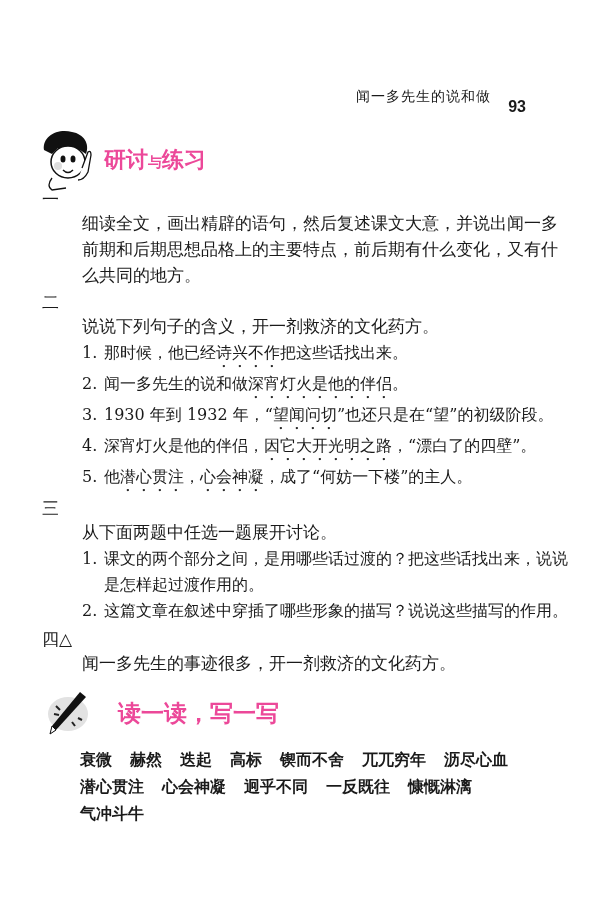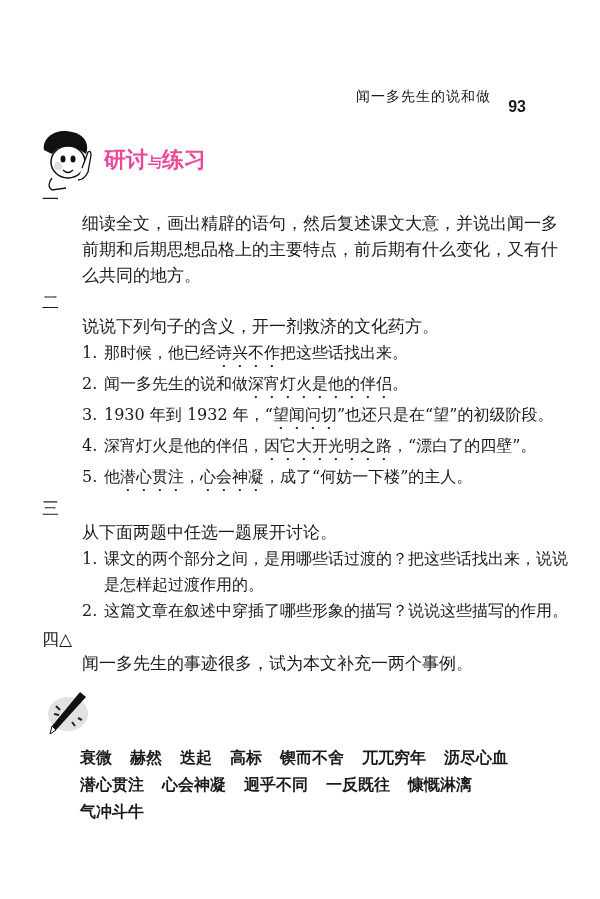--- a/index.html
+++ b/index.html
@@ -29,21 +29,21 @@
   .q .num { width: 40px; flex: none; }
   .q .text { flex: 1; margin-top: 24px; }
   .sub { display: flex; margin-left: 40px; font-size: 16px; line-height: 26px; }
   .sub .num { width: 22px; flex: none; }
   .sub .text { flex: 1; }
   .emph { text-emphasis: dot; -webkit-text-emphasis: dot; text-emphasis-position: under; -webkit-text-emphasis-position: under; }
   .q4 { margin-top: 2px; }
 
   .vocab {
     position: absolute; left: 80px; top: 746px; width: 480px; font-size: 16px; font-weight: bold;
-    line-height: 27px; font-family: Liberation Mono, monospace;
+    line-height: 27px; font-family: Liberation Sans, sans-serif;
   }
   .vocab .w { margin-right: 18px; white-space: nowrap; }
 </style>
 </head>
 <body>
 
 <div class="header">
   <span class="title">闻一多先生的说和做</span>
   <span class="pno">93</span>
 </div>
@@ -103,31 +103,32 @@
     <span class="num">1.</span>
     <span class="text">课文的两个部分之间，是用哪些话过渡的？把这些话找出来，说说是怎样起过渡作用的。</span>
   </div>
   <div class="sub">
     <span class="num">2.</span>
     <span class="text">这篇文章在叙述中穿插了哪些形象的描写？说说这些描写的作用。</span>
   </div>
 
   <div class="q q4">
     <span class="num">四△</span>
-    <span class="text">闻一多先生的事迹很多，试为本文补充一两个事例。</span>
+    <span class="text">闻一多先生的事迹很多，开一剂救济的文化药方。</span>
   </div>
 </div>
 
 <div class="section-head sec2">
   <svg width="50" height="50" viewBox="0 0 50 50">
     <ellipse cx="26" cy="26" rx="20" ry="17" fill="#e2e2e2"></ellipse>
     <g stroke="#222" stroke-width="2">
       <line x1="14" y1="18" x2="18" y2="22"></line>
       <line x1="12" y1="26" x2="17" y2="27"></line>
       <line x1="30" y1="34" x2="33" y2="38"></line>
       <line x1="36" y1="30" x2="40" y2="32"></line>
     </g>
     <path d="M38 4 L44 9 L14 42 L8 46 L10 38 Z" fill="#111"></path>
     <path d="M10 38 L14 42 L8 46 Z" fill="#fff" stroke="#111"></path>
   </svg>
+  <span class="label">读一读，写一写</span>
 </div>
 
 <div class="vocab" id="vocab"><span class="w">衰微</span><span class="w">赫然</span><span class="w">迭起</span><span class="w">高标</span><span class="w">锲而不舍</span><span class="w">兀兀穷年</span><span class="w">沥尽心血</span><br><span class="w">潜心贯注</span><span class="w">心会神凝</span><span class="w">迥乎不同</span><span class="w">一反既往</span><span class="w">慷慨淋漓</span><br><span class="w">气冲斗牛</span></div>
 
 </body></html>

